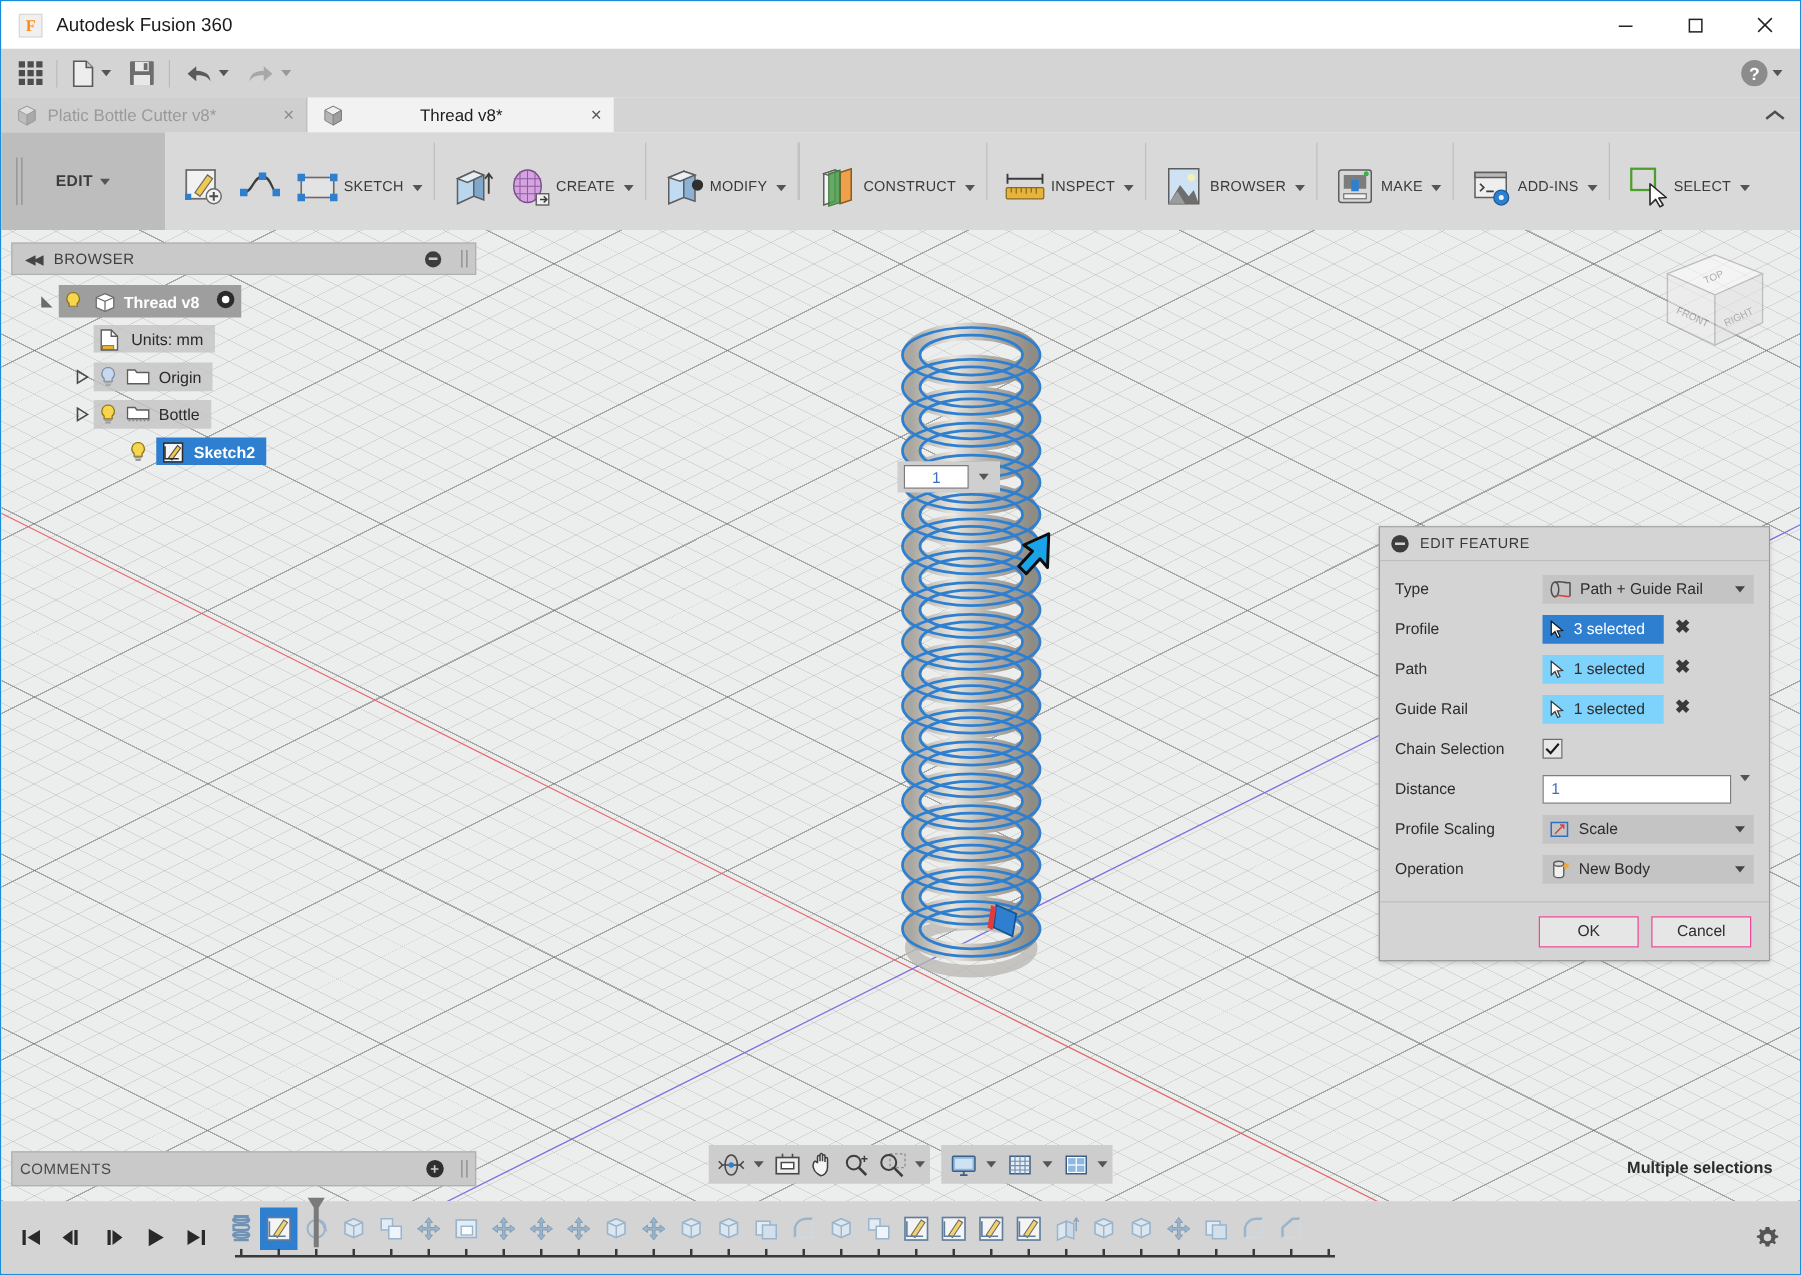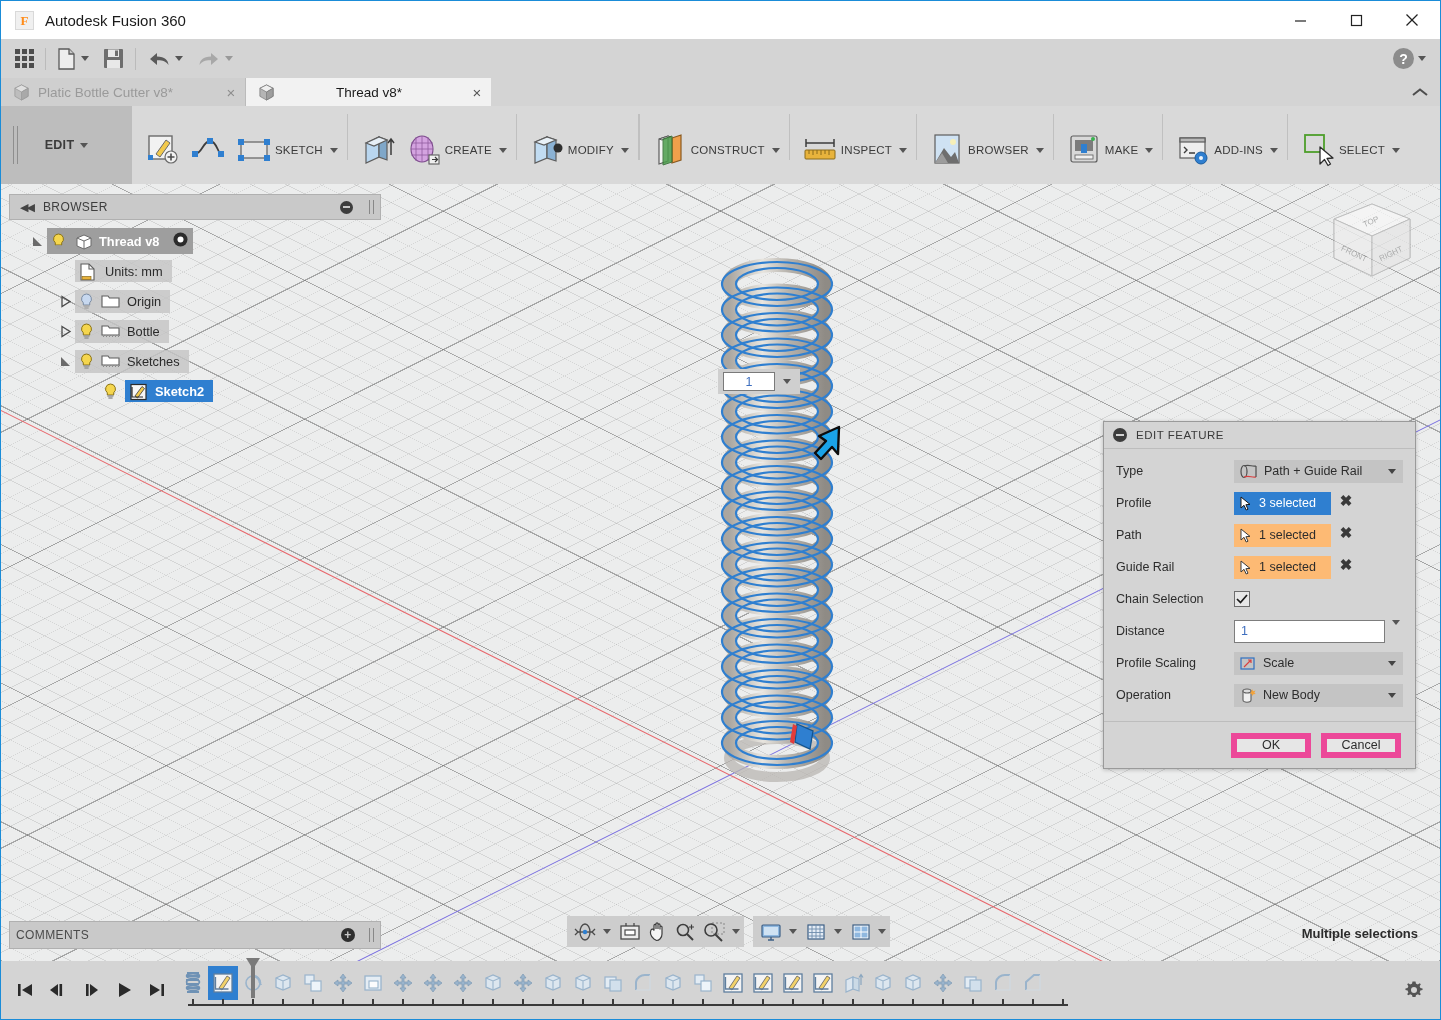--- a/index.html
+++ b/index.html
@@ -170,37 +170,37 @@
   .frow { display: flex; align-items: center; height: 32px; }
   .flabel { width: 118px; flex: 0 0 auto; font-size: 12.5px; color: #2d2d2d; }
   .fctl { flex: 1; display: flex; align-items: flex-start; }
   .combo {
     flex: 1; height: 23px; background: #c4c4c4; display: flex; align-items: center; gap: 7px;
     padding: 0 6px; position: relative;
   }
   .combo .cb-caret { position: absolute; right: 7px; width: 0; height: 0;
     border-left: 4px solid transparent; border-right: 4px solid transparent; border-top: 5px solid #444; }
   .selbtn {
-    width: 97px; height: 23px; background: #fdba74; display: flex; align-items: center; gap: 6px;
+    width: 97px; height: 23px; background: #7dd3fc; display: flex; align-items: center; gap: 6px;
     padding-left: 6px; font-size: 12.5px;
   }
   .selbtn.active { background: #2f7fd0; color: #fff; }
   .clearx { width: 30px; text-align: center; font-size: 15px; color: #3a3a3a; font-weight: bold; }
   .chk { width: 16px; height: 16px; background: #e7e7e7; border: 1px solid #6d6d6d;
     display: flex; align-items: center; justify-content: center; }
   .numinput {
     flex: 1; height: 23px; background: #fff; border: 1px solid #7d7d7d; display: flex; align-items: center;
     padding-left: 6px; color: #3f6fbf; font-size: 12.5px;
   }
   .num-caret { width: 18px; display: flex; align-items: center; justify-content: center; }
   .dlg-foot {
     border-top: 1px solid #bdbdbd; height: 47px; display: flex; align-items: center;
     justify-content: flex-end; gap: 10px; padding-right: 14px; background: #d4d4d4;
   }
-  .dbtn { width: 80px; height: 25px; background: #e6e6e6; border: 6px solid #ec4899;
+  .dbtn { width: 80px; height: 25px; background: #e6e6e6; border: 1px solid #ec4899;
     display: flex; align-items: center; justify-content: center; font-size: 12.5px; color: #2d2d2d; }
 
   
   .comments {
     position: absolute; left: 8px; bottom: 12px; width: 372px; height: 28px;
     background: #c9c9c9; border: 1px solid #b0b0b0;
     display: flex; align-items: center; padding: 0 6px; gap: 8px;
     font-size: 12px; color: #4a4a4a; letter-spacing: .4px;
   }
   .cm-plus { margin-left: auto; width: 14px; height: 14px; border-radius: 50%; background: #2f2f2f;
@@ -714,39 +714,20 @@
                   <rect x="4.6" y="12.2" width="5.8" height="1.6" fill="#9a9a9a"></rect>
                   <rect x="5.4" y="14.2" width="4.2" height="1.6" fill="#9a9a9a"></rect>
                 </svg></span>
               <span class="ficon"><svg width="21" height="16" viewBox="0 0 21 16">
                   <path d="M1 3 h6 l1.5 2 h9.5 v7 h-17 z" fill="#ffffff" stroke="#5d5d5d" stroke-width="1.1"></path>
                   <path d="M2 14 l2 -2 M5 14 l2 -2 M8 14 l2 -2 M11 14 l2 -2 M14 14 l2 -2 M17 14 l2 -2" stroke="#8a8a8a" stroke-width="1"></path>
                 </svg></span>
               <span>Bottle</span>
             </span>
           </div>
-          <div class="trow" style="padding-left: 46px;">
-            <span class="twist">
-              <svg width="13" height="13" viewBox="0 0 13 13">
-                <path d="M2 2 L2 11 L11 11 Z" fill="#6a6a6a"></path>
-              </svg>
-            </span>
-            <span class="trow-chip">
-              <span class="bulb"><svg width="15" height="17" viewBox="0 0 15 17">
-                  <path d="M7.5 1 a5 5 0 0 1 3.2 8.8 l0 2.2 -6.4 0 0 -2.2 A5 5 0 0 1 7.5 1 z" fill="#f5d64e" stroke="#8a7318" stroke-width="1"></path>
-                  <rect x="4.6" y="12.2" width="5.8" height="1.6" fill="#9a9a9a"></rect>
-                  <rect x="5.4" y="14.2" width="4.2" height="1.6" fill="#9a9a9a"></rect>
-                </svg></span>
-              <span class="ficon"><svg width="21" height="16" viewBox="0 0 21 16">
-                  <path d="M1 3 h6 l1.5 2 h9.5 v7 h-17 z" fill="#ffffff" stroke="#5d5d5d" stroke-width="1.1"></path>
-                  <path d="M2 14 l2 -2 M5 14 l2 -2 M8 14 l2 -2 M11 14 l2 -2 M14 14 l2 -2 M17 14 l2 -2" stroke="#8a8a8a" stroke-width="1"></path>
-                </svg></span>
-              <span>Sketches</span>
-            </span>
-          </div>
           <div class="trow" style="padding-left: 74px;">
             <span class="twist"></span>
             <span class="bulb" style="margin-right: 7px;"><svg width="15" height="17" viewBox="0 0 15 17">
                 <path d="M7.5 1 a5 5 0 0 1 3.2 8.8 l0 2.2 -6.4 0 0 -2.2 A5 5 0 0 1 7.5 1 z" fill="#f5d64e" stroke="#8a7318" stroke-width="1"></path>
                 <rect x="4.6" y="12.2" width="5.8" height="1.6" fill="#9a9a9a"></rect>
                 <rect x="5.4" y="14.2" width="4.2" height="1.6" fill="#9a9a9a"></rect>
               </svg></span>
             <span class="trow-chip sel">
               <span class="ficon"><svg width="19" height="18" viewBox="0 0 19 18">
                   <rect x="2" y="1.5" width="15" height="15" fill="#f6f6f6" stroke="#2b2b2b" stroke-width="1.2"></rect>

